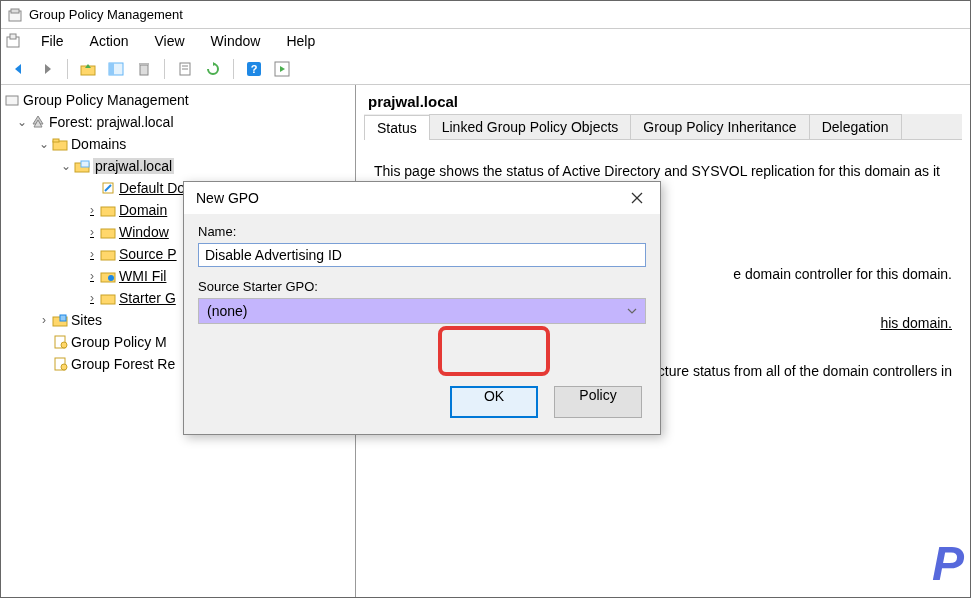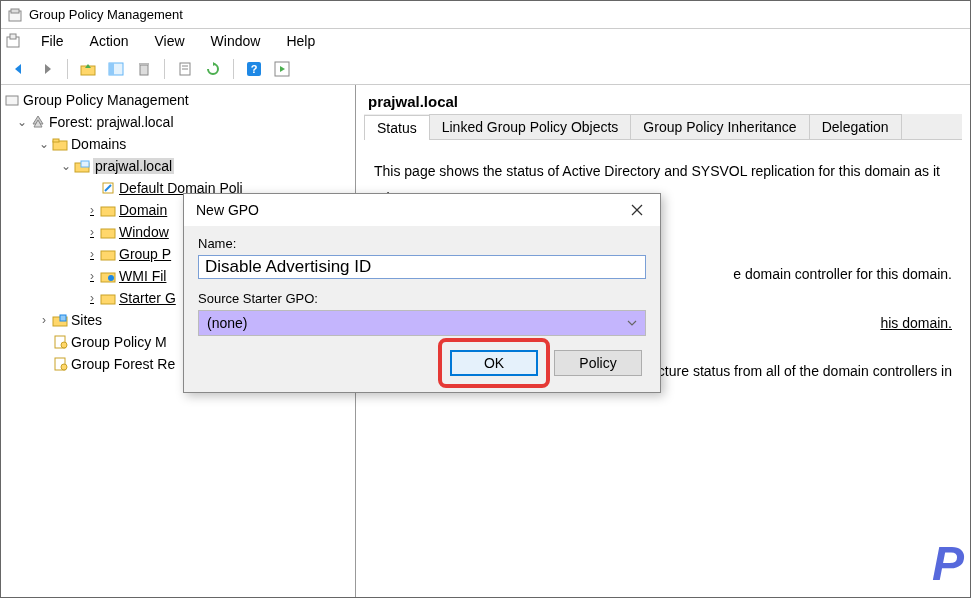--- a/index.html
+++ b/index.html
@@ -20,29 +20,29 @@
   .tree-row.selected .tlabel { background: #d8d8d8; padding: 0 2px; }
   .ind-0 { padding-left: 0px; } .ind-1 { padding-left: 12px; } .ind-2 { padding-left: 34px; }
   .ind-3 { padding-left: 56px; } .ind-4 { padding-left: 82px; text-decoration: underline; }
   .content-pane { flex: 1; padding: 6px 8px; overflow: hidden; position: relative; }
   .content-title { font-weight: bold; font-size: 15px; padding: 2px 4px; }
   .tabs { display: flex; border-bottom: 1px solid #ccc; background: #eee; margin-top: 2px; font-size: 14px; }
   .tab { padding: 4px 12px; border: 1px solid #ccc; border-bottom: none; background: #eee; margin-right: -1px; cursor: default; }
   .tab.active { background: #fff; position: relative; top: 1px; }
   .status-body { padding: 18px 10px; font-size: 14px; line-height: 1.9; }
   .status-body p { margin-bottom: 22px; }
-  .dialog { position: absolute; left: 182px; top: 192px; width: 478px; background: #f0f0f0; border: 1px solid #888; box-shadow: 3px 3px 10px rgba(0,0,0,0.25); font-size: 14px; z-index: 10; }
+  .dialog { position: absolute; left: 182px; top: 180px; width: 478px; background: #f0f0f0; border: 1px solid #888; box-shadow: 3px 3px 10px rgba(0,0,0,0.25); font-size: 14px; z-index: 10; }
   .dlg-title { display: flex; align-items: center; justify-content: space-between; height: 32px; padding: 0 8px 0 12px; background: #fff; }
   .dlg-close { width: 30px; height: 24px; display: flex; align-items: center; justify-content: center; cursor: default; font-size: 14px; }
   .dlg-body { padding: 10px 14px 16px 14px; }
   .dlg-label { font-size: 13px; margin-bottom: 4px; }
-  .dlg-input { width: 100%; height: 24px; border: 1px solid #7a9fd6; padding: 2px 6px; font-size: 17px; background: #fff; margin-bottom: 12px; }
+  .dlg-input { width: 100%; height: 24px; border: 1px solid #7a9fd6; padding: 2px 6px; font-size: 14px; background: #fff; margin-bottom: 12px; }
   .dlg-select { width: 100%; height: 26px; border: 1px solid #bbb; background: #c4b5fd; padding: 2px 8px; font-size: 14px; display: flex; align-items: center; justify-content: space-between; margin-bottom: 14px; cursor: default; }
   .dlg-buttons { display: flex; justify-content: flex-end; gap: 16px; padding-right: 4px; }
-  .dlg-btn { width: 88px; height: 26px; border: 1px solid #adadad; background: #e1e1e1; font-size: 14px; display:flex; align-items:center; justify-content:center; cursor: default; }
+  .dlg-btn { width: 88px; height: 32px; border: 1px solid #adadad; background: #e1e1e1; font-size: 14px; display:flex; align-items:flex-start; justify-content:center; cursor: default; margin-top: 48px; }
   .dlg-btn.primary { border: 2px solid #0078d7; background: #e5f1fb; }
   .highlight-ring { position: absolute; border: 4px solid #e53935; border-radius: 8px; pointer-events: none; }
   .watermark { position: absolute; right: 6px; bottom: 6px; font-size: 48px; font-weight: bold; color: #3a4fd6; font-style: italic; opacity: 0.85; }
   svg { display: block; }
 </style>
 </head>
 <body>
 
 <div class="titlebar">
   <span class="icon">
@@ -196,21 +196,21 @@
         </span>
       <span class="tlabel">Window</span>
     </div>
     <div class="tree-row ind-4">
       <span class="exp">›</span>
       <span class="ticon">
           <svg width="16" height="16">
             <rect x="1" y="5" width="14" height="9" fill="#ffd76b" stroke="#c9a227"></rect>
           </svg>
         </span>
-      <span class="tlabel">Group P</span>
+      <span class="tlabel">Source P</span>
     </div>
     <div class="tree-row ind-4">
       <span class="exp">›</span>
       <span class="ticon">
           <svg width="16" height="16">
             <rect x="1" y="5" width="14" height="9" fill="#ffd76b" stroke="#c9a227"></rect>
             <circle cx="11" cy="10" r="3" fill="#1e88e5"></circle>
           </svg>
         </span>
       <span class="tlabel">WMI Fil</span>

